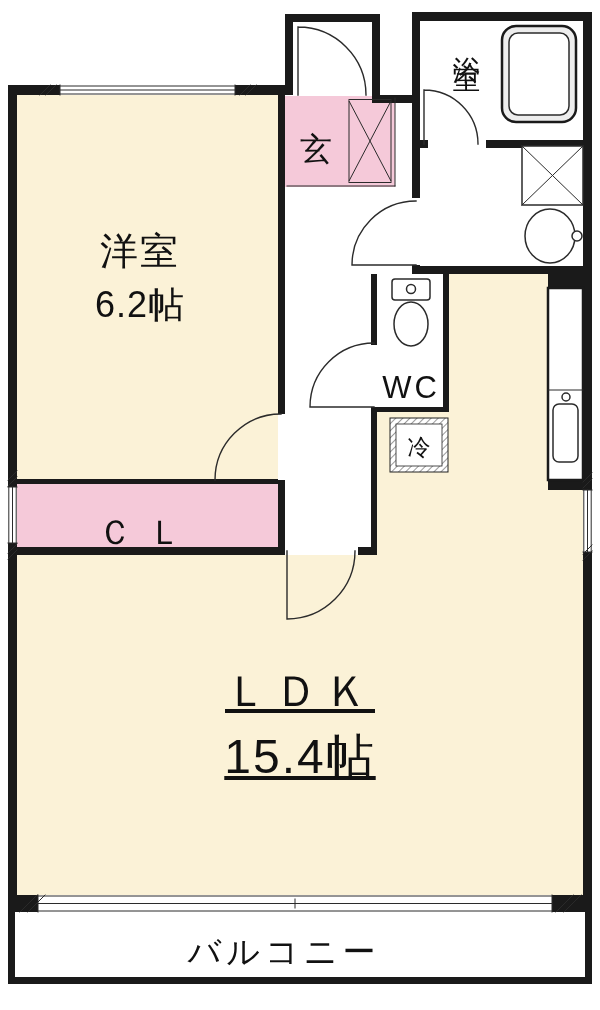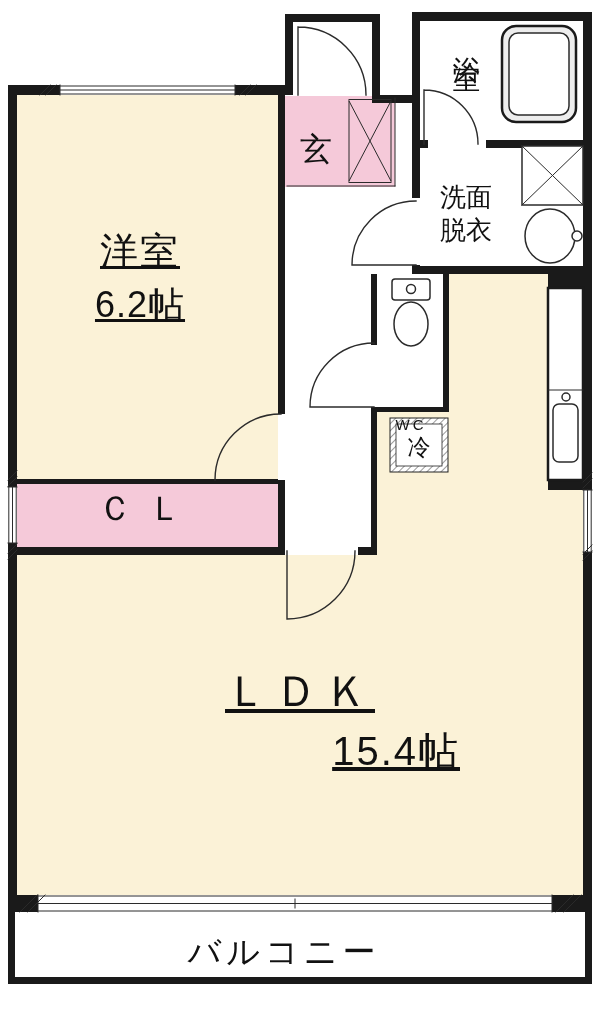--- a/index.html
+++ b/index.html
@@ -14,30 +14,30 @@
   .opening{fill:#fff;}
   .win{fill:#fff;}
   .ln{stroke:var(--line,#2b2b2b);stroke-width:1.4;fill:none;stroke-linecap:square;}
   .thin{stroke-width:1;}
   .fx1{fill:#fff;stroke:var(--line,#2b2b2b);stroke-width:1.5;}
   .fx2{fill:#ededed;stroke:#1a1a1a;stroke-width:2.5;}
   .fxk{fill:#fff;stroke:#1a1a1a;stroke-width:2.5;}
 
   
   .lbl{position:absolute;z-index:2;text-align:center;color:#111;line-height:1.45;white-space:nowrap;}
-  .west{left:30px;top:224px;width:220px;font-size:38px;letter-spacing:2px;text-decoration:underline;}
+  .west{left:30px;top:224px;width:220px;font-size:38px;letter-spacing:2px;}
   .west .sz{font-size:36px;letter-spacing:1px;text-align:center;}
   .ldkl{left:140px;top:660px;width:320px;font-size:43px;letter-spacing:7px;text-decoration:underline;}
-  .ldkl .sz{font-size:40px;letter-spacing:2px;text-align:right;}
-  .cll{left:48px;top:484px;width:200px;font-size:34px;letter-spacing:16px;}
+  .ldkl .sz{font-size:48px;letter-spacing:2px;}
+  .cll{left:48px;top:508px;width:200px;font-size:34px;letter-spacing:16px;}
   .genk{left:294px;top:126px;width:44px;font-size:32px;}
   .bathl{left:452px;top:34px;font-size:28px;writing-mode:vertical-rl;text-orientation:upright;
          letter-spacing:7px;line-height:1;}
   .washl{left:420px;top:181px;width:92px;font-size:26px;line-height:1.25;}
-  .wcl{left:378px;top:366px;width:66px;font-size:15px;letter-spacing:3px;margin-top:48px;}
+  .wcl{left:378px;top:366px;width:66px;font-size:31px;letter-spacing:3px;}
   .reil{left:390px;top:431px;width:58px;font-size:23px;}
   .ball{left:124px;top:928px;width:320px;font-size:33px;letter-spacing:5px;}
 </style>
 </head>
 <body>
 
 <div class="plan">
 
   <svg width="600" height="1010" viewBox="0 0 600 1010">
     <defs>
@@ -176,24 +176,20 @@
     <div>ＬＤＫ</div>
     <div class="sz">15.4帖</div>
   </div>
 
   <div class="lbl cll">ＣＬ</div>
 
   <div class="lbl genk">玄</div>
 
   <div class="lbl bathl">浴室</div>
 
-  <div class="lbl washl">
-    <div>洗面</div>
-    <div>脱衣</div>
-  </div>
 
   <div class="lbl wcl">WC</div>
 
   <div class="lbl reil">冷</div>
 
   <div class="lbl ball">バルコニー</div>
 
 </div>
 
 </body></html>

